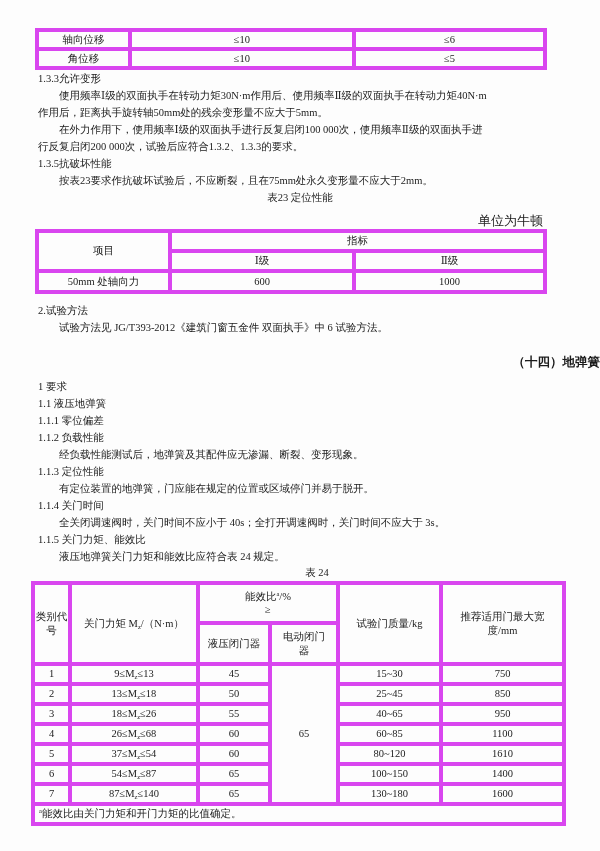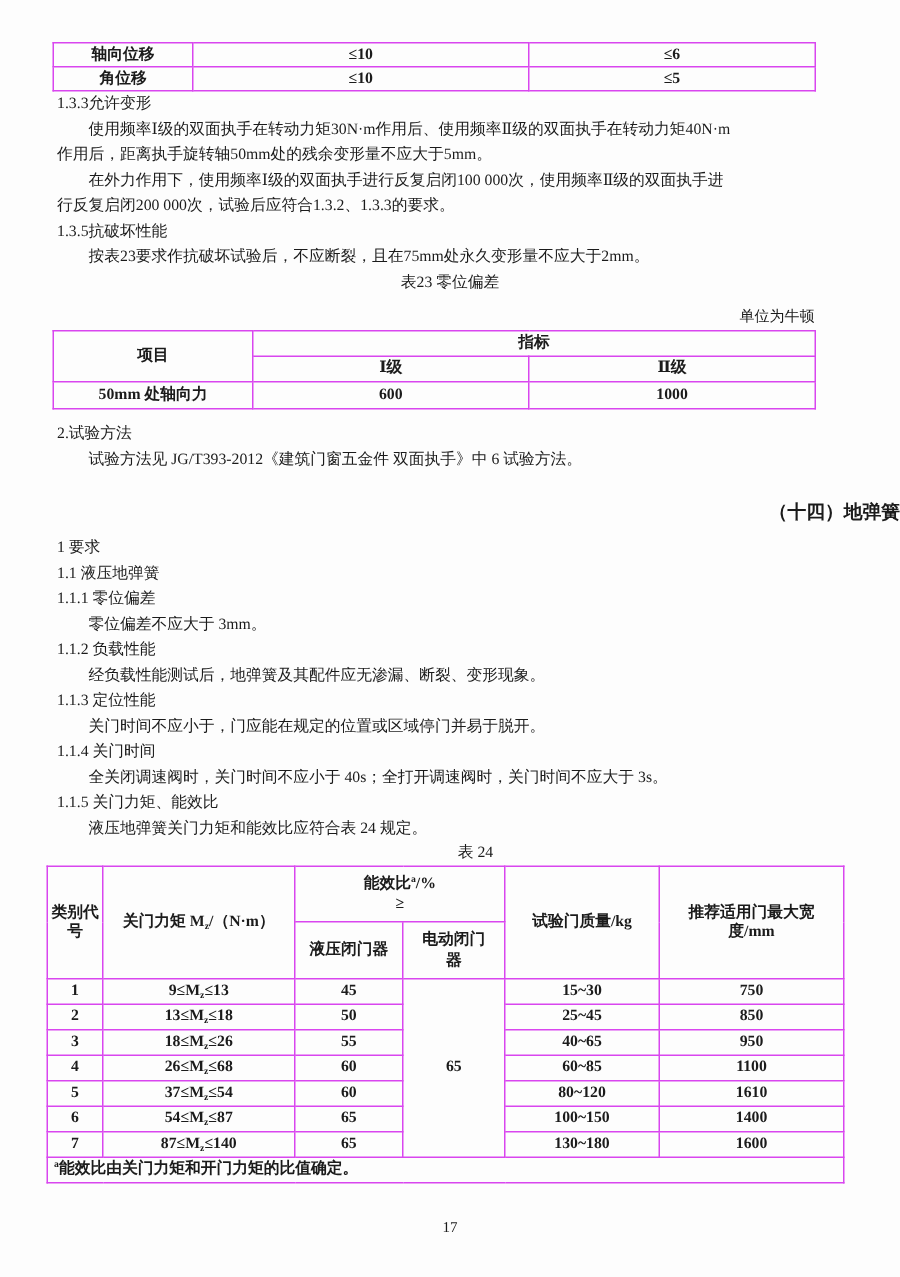--- a/index.html
+++ b/index.html
@@ -2,33 +2,33 @@
 <html><head>
 <meta charset="utf-8">
 <style>
   html,body{margin:0;padding:0;background:#e8e8e8;}
   #page{
     width:600px;height:851px;background:#fdfdfd;overflow:hidden;
     font-family:"Liberation Serif","DejaVu Serif",serif;
     color:#1b1b1b;font-size:10.5px;position:relative;
   }
   table{border-collapse:collapse;table-layout:fixed;}
-  td,th{border:1px solid #d946ef;text-align:center;vertical-align:middle;
-        font-weight:bold;padding:0;font-size:10.5px;line-height:1.25;}
+  td,th{border:4px solid #d946ef;text-align:center;vertical-align:middle;
+        font-weight:normal;padding:0;font-size:10.5px;line-height:1.25;}
   .outer{border:1.5px solid #222;}
   
   .top-table{margin:28px 0 0 35px;width:508px;}
   .top-table td{height:15px;}
   
   .textblock{margin-left:38px;width:527px;}
   .line{height:17px;line-height:17px;white-space:nowrap;}
   .indent{padding-left:21px;}
   .caption{height:17px;line-height:17px;text-align:center;width:600px;}
   .unit-note{margin:8px 35px 0 35px;width:508px;text-align:right;
-             font-size:10px;height:13px;line-height:13px;}
+             font-size:13px;height:13px;line-height:13px;}
   
   .table23{margin:2px 0 0 35px;width:508px;border-radius:10px;}
   .table23 td,.table23 th{height:16px;}
   .table23 .datarow td{height:17px;}
   
   .sec-heading{margin-top:17px;height:18px;line-height:18px;text-align:right;
                font-weight:bold;font-size:12.5px;width:600px;}
   .tb2{margin-top:8px;}
   .tb3{margin-top:7px;}
   
@@ -74,21 +74,21 @@
   <div class="textblock">
     <div class="line">1.3.3允许变形</div>
     <div class="line indent">使用频率Ⅰ级的双面执手在转动力矩30N·m作用后、使用频率Ⅱ级的双面执手在转动力矩40N·m</div>
     <div class="line">作用后，距离执手旋转轴50mm处的残余变形量不应大于5mm。</div>
     <div class="line indent">在外力作用下，使用频率Ⅰ级的双面执手进行反复启闭100 000次，使用频率Ⅱ级的双面执手进</div>
     <div class="line">行反复启闭200 000次，试验后应符合1.3.2、1.3.3的要求。</div>
     <div class="line">1.3.5抗破坏性能</div>
     <div class="line indent">按表23要求作抗破坏试验后，不应断裂，且在75mm处永久变形量不应大于2mm。</div>
   </div>
 
-  <div class="caption">表23 零位偏差</div>
+  <div class="caption">表23 定位性能</div>
   <div class="unit-note">单位为牛顿</div>
 
   <table class="table23 outer">
     <colgroup>
         <col style="width:133px">
         <col style="width:184px">
         <col style="width:191px">
       </colgroup>
     <tbody>
         <tr>
@@ -111,25 +111,24 @@
     <div class="line">2.试验方法</div>
     <div class="line indent">试验方法见 JG/T393-2012《建筑门窗五金件 双面执手》中 6 试验方法。</div>
   </div>
 
   <div class="sec-heading">（十四）地弹簧</div>
 
   <div class="textblock tb3">
     <div class="line">1 要求</div>
     <div class="line">1.1 液压地弹簧</div>
     <div class="line">1.1.1 零位偏差</div>
-    <div class="line indent">零位偏差不应大于 3mm。</div>
     <div class="line">1.1.2 负载性能</div>
     <div class="line indent">经负载性能测试后，地弹簧及其配件应无渗漏、断裂、变形现象。</div>
     <div class="line">1.1.3 定位性能</div>
-    <div class="line indent">关门时间不应小于，门应能在规定的位置或区域停门并易于脱开。</div>
+    <div class="line indent">有定位装置的地弹簧，门应能在规定的位置或区域停门并易于脱开。</div>
     <div class="line">1.1.4 关门时间</div>
     <div class="line indent">全关闭调速阀时，关门时间不应小于 40s；全打开调速阀时，关门时间不应大于 3s。</div>
     <div class="line">1.1.5 关门力矩、能效比</div>
     <div class="line indent">液压地弹簧关门力矩和能效比应符合表 24 规定。</div>
   </div>
 
   <div class="caption t24caption">表 24</div>
 
   <table class="table24 outer">
     <colgroup>

